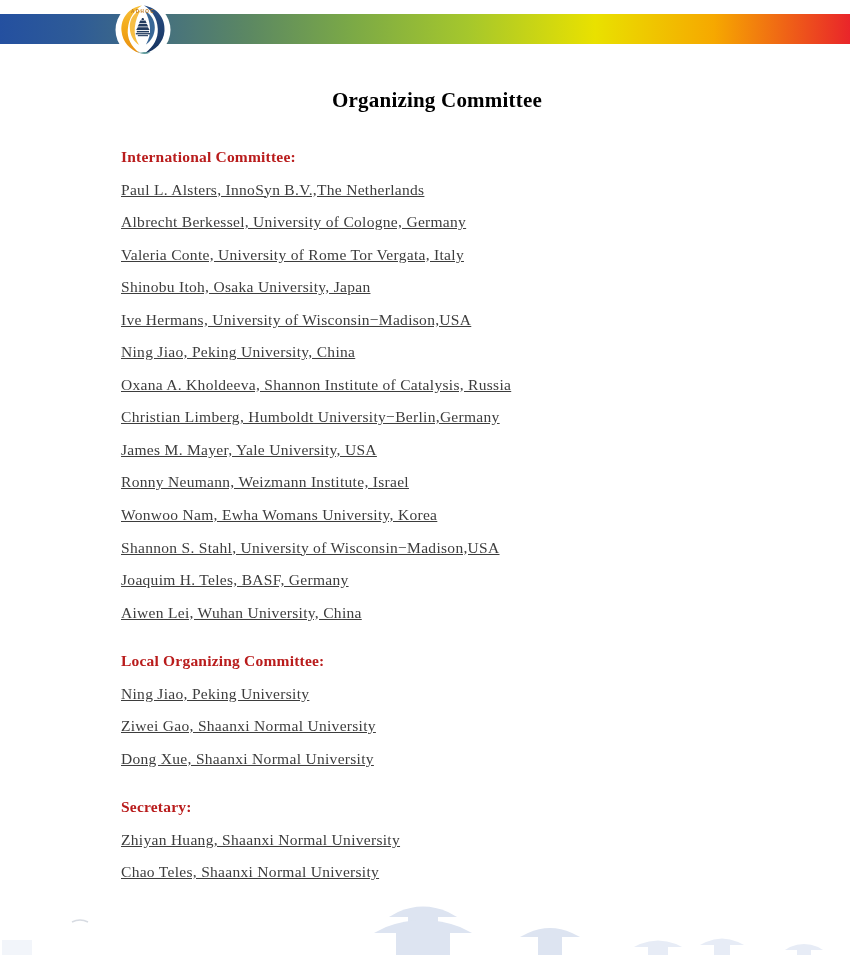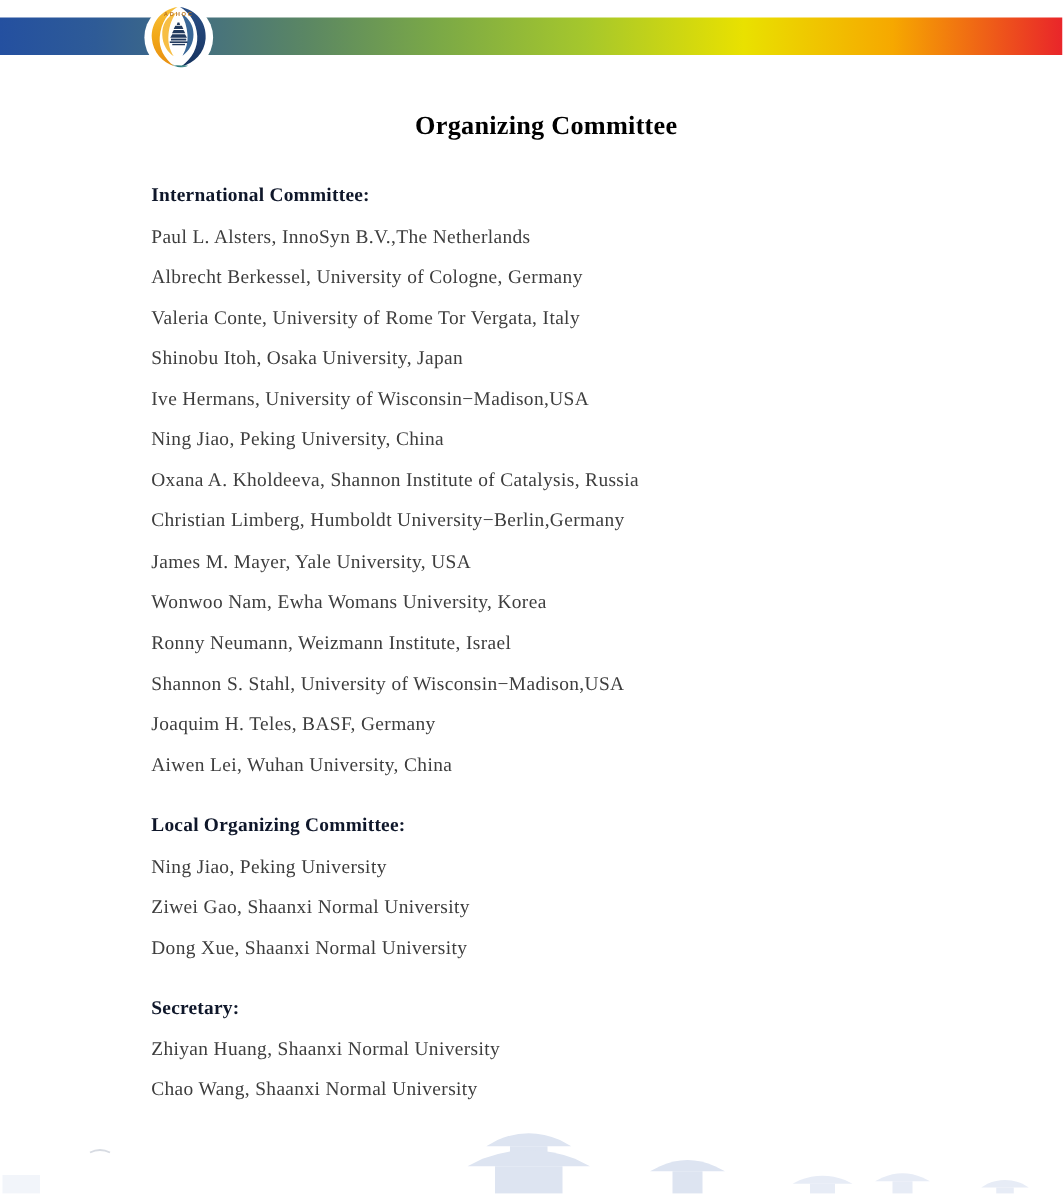--- a/index.html
+++ b/index.html
@@ -55,31 +55,32 @@
   .sections {
     position: absolute;
     top: 141px; left: 0;
     width: 100%;
   }
   .committee-section { margin-top: 16px; }
   .committee-section:first-child { margin-top: 0; }
   .section-heading {
     font-size: 15.5px;
     font-weight: bold;
-    color: #0f172a;
+    color: #b91c1c;
     line-height: 32.55px;
     letter-spacing: 0.2px;
   }
   .member-line {
     font-size: 15.5px;
     font-weight: normal;
     color: #3d3d3d;
     line-height: 32.55px;
     letter-spacing: 0.3px;
     white-space: nowrap;
+    text-decoration: underline;
   }
 
   
   .watermark {
     position: absolute;
     left: 0; bottom: 0;
     width: 850px; height: 55px;
     z-index: 0;
     pointer-events: none;
   }
@@ -165,31 +166,31 @@
         <h2 class="section-heading">International Committee:</h2>
         <p class="member-line">Paul L. Alsters, InnoSyn B.V.,The Netherlands</p>
         <p class="member-line">Albrecht Berkessel, University of Cologne, Germany</p>
         <p class="member-line">Valeria Conte, University of Rome Tor Vergata, Italy</p>
         <p class="member-line">Shinobu Itoh, Osaka University, Japan</p>
         <p class="member-line">Ive Hermans, University of Wisconsin−Madison,USA</p>
         <p class="member-line">Ning Jiao, Peking University, China</p>
         <p class="member-line">Oxana A. Kholdeeva, Shannon Institute of Catalysis, Russia</p>
         <p class="member-line">Christian Limberg, Humboldt University−Berlin,Germany</p>
         <p class="member-line">James M. Mayer, Yale University, USA</p>
+        <p class="member-line">Ronny Neumann, Weizmann Institute, Israel</p>
         <p class="member-line">Wonwoo Nam, Ewha Womans University, Korea</p>
-        <p class="member-line">Ronny Neumann, Weizmann Institute, Israel</p>
         <p class="member-line">Shannon S. Stahl, University of Wisconsin−Madison,USA</p>
         <p class="member-line">Joaquim H. Teles, BASF, Germany</p>
         <p class="member-line">Aiwen Lei, Wuhan University, China</p>
       </section>
       <section class="committee-section">
         <h2 class="section-heading">Local Organizing Committee:</h2>
         <p class="member-line">Ning Jiao, Peking University</p>
         <p class="member-line">Ziwei Gao, Shaanxi Normal University</p>
         <p class="member-line">Dong Xue, Shaanxi Normal University</p>
       </section>
       <section class="committee-section">
         <h2 class="section-heading">Secretary:</h2>
         <p class="member-line">Zhiyan Huang, Shaanxi Normal University</p>
-        <p class="member-line">Chao Wang, Shaanxi Normal University</p>
+        <p class="member-line">Chao Teles, Shaanxi Normal University</p>
       </section>
     </div>
 </main>
 
 </body></html>

